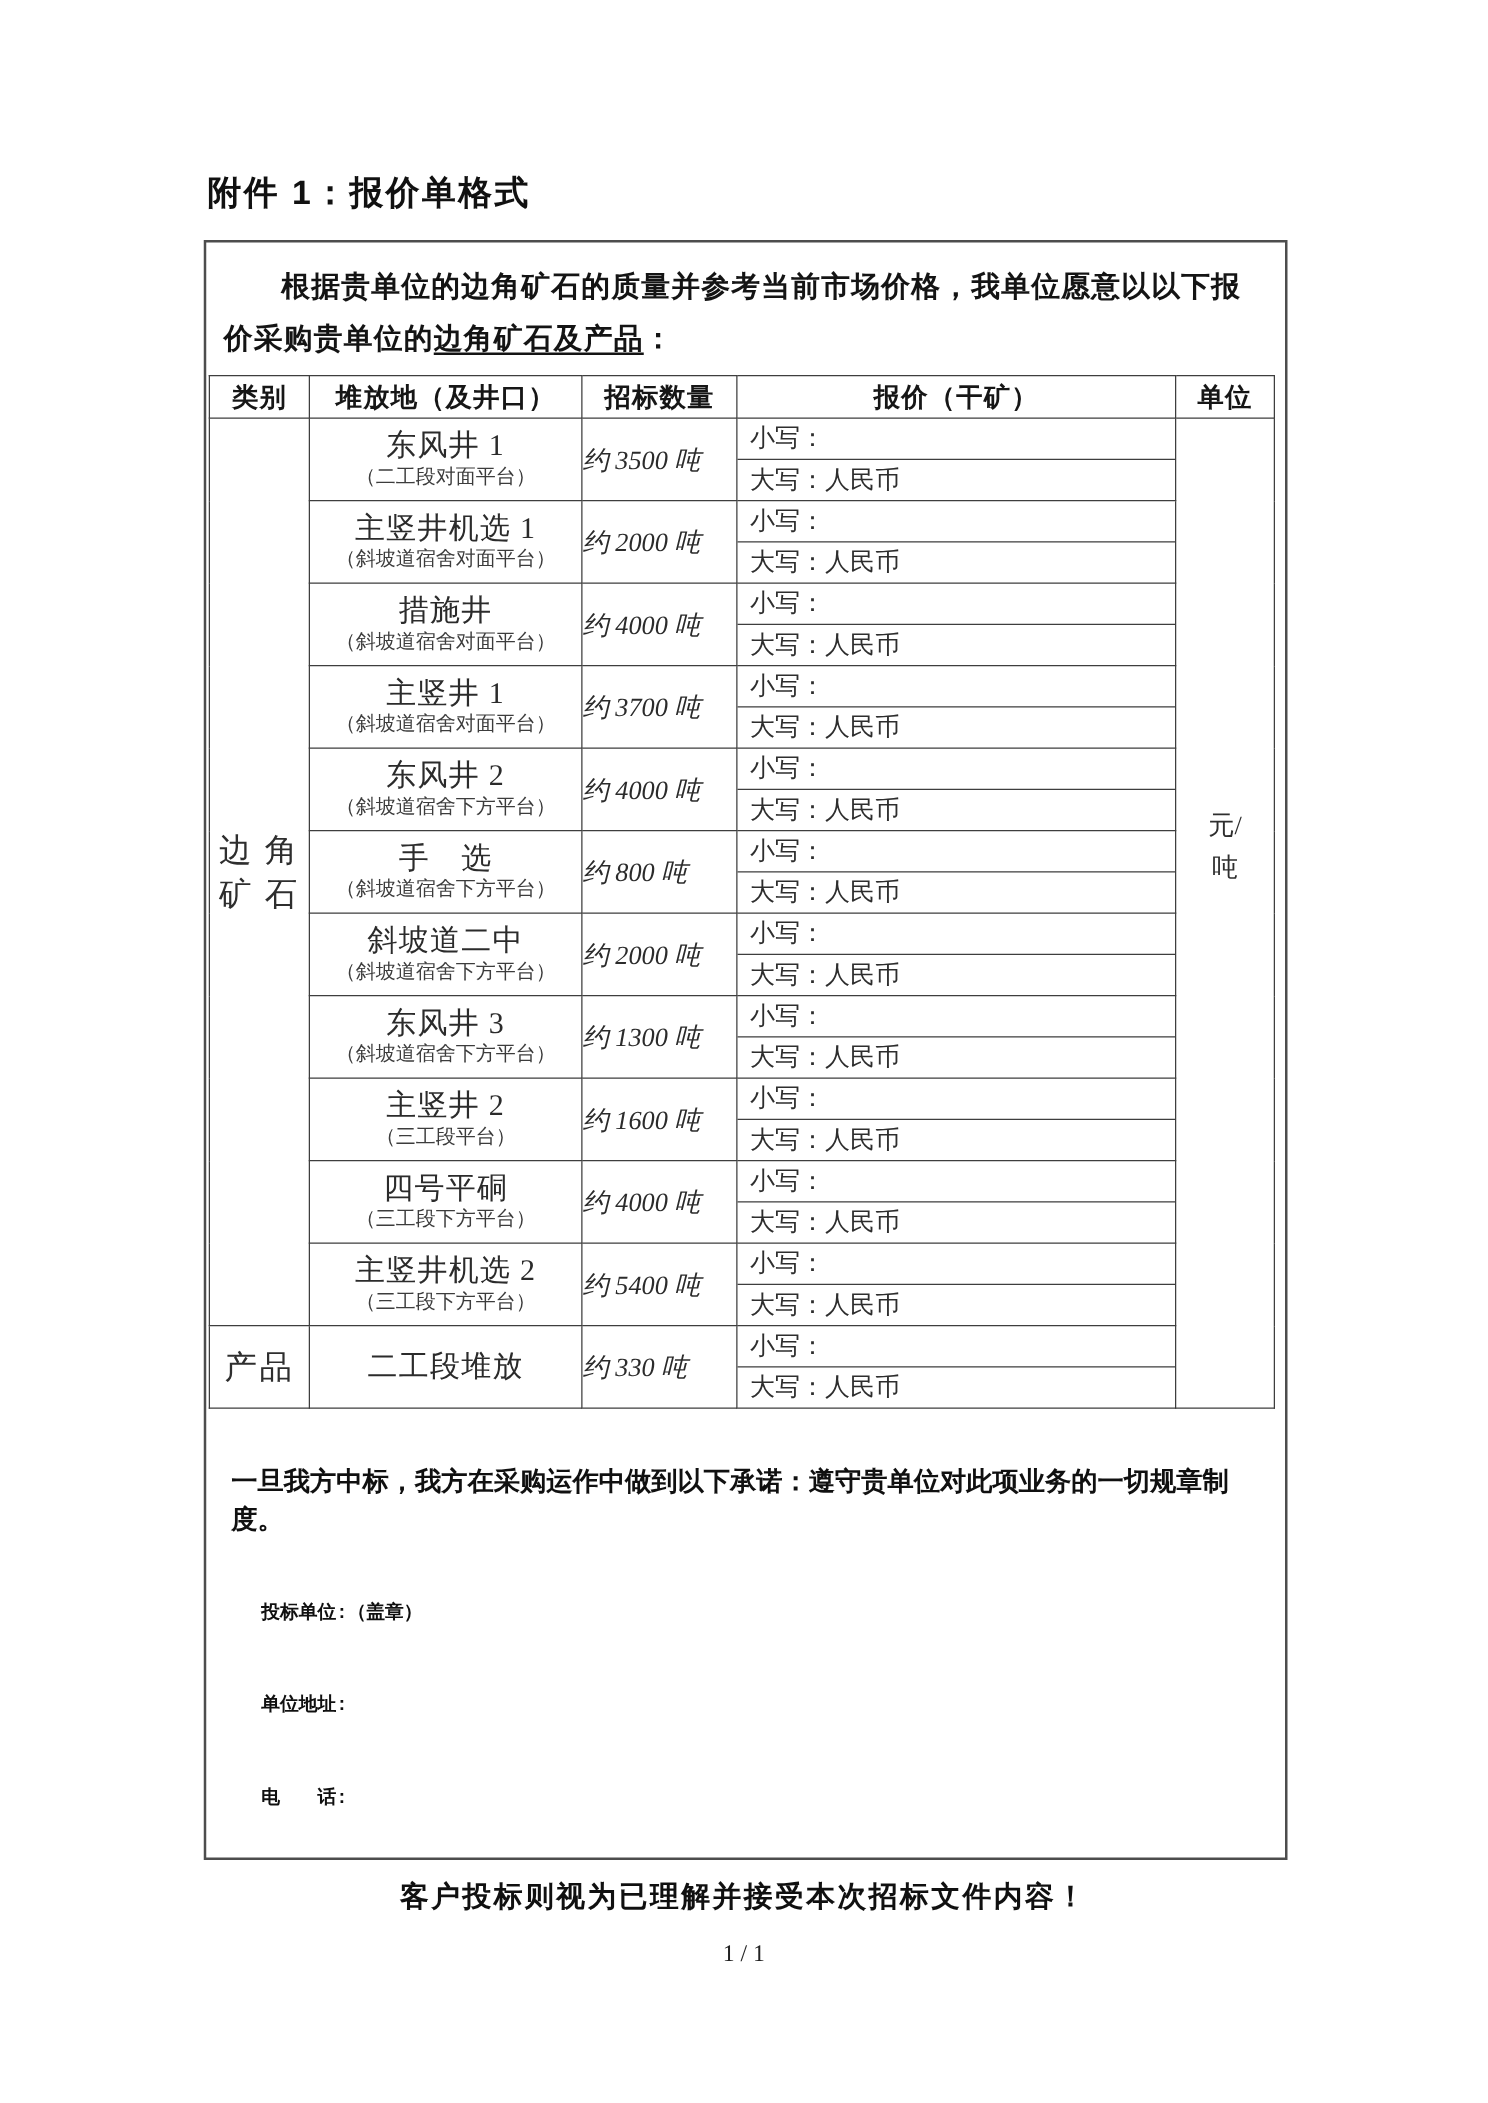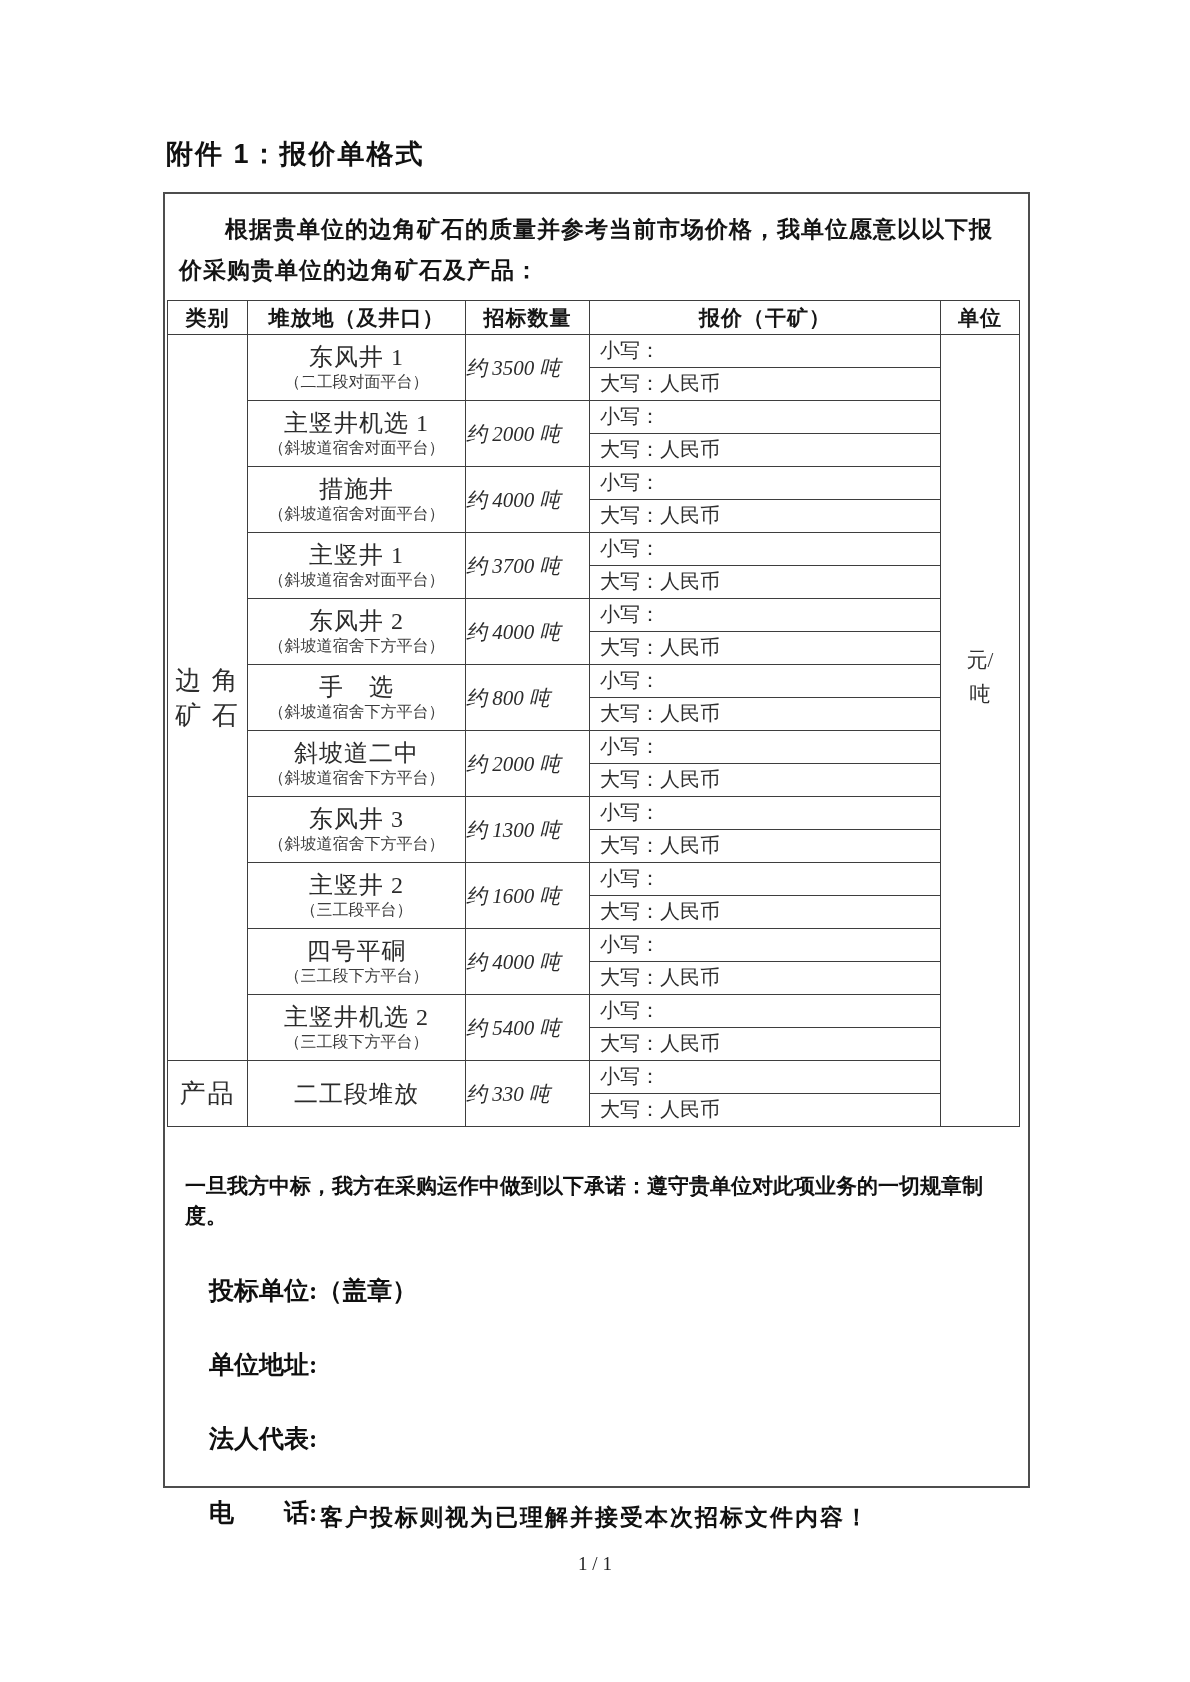--- a/index.html
+++ b/index.html
@@ -19,21 +19,21 @@
   .doc-box {
     position: absolute; left: 163px; top: 192px;
     width: 867px; height: 1296px;
     border: 2px solid #4d4d4d; background: #fff;
   }
   .intro {
     margin: 15px 12px 0 14px;
     font-size: 23px; font-weight: bold; color: #141414;
     line-height: 41px; text-indent: 2em; letter-spacing: 1px;
   }
-  .intro .u { text-underline-offset: 4px; }
+  .intro .u { text-decoration: underline; text-underline-offset: 4px; }
   table.quote-table {
     border-collapse: collapse; table-layout: fixed;
     margin: 9px 0 0 2px; width: 852px;
   }
   table.quote-table th, table.quote-table td {
     border: 1.5px solid #3e3e3e; vertical-align: middle;
   }
   th.hdr {
     height: 34px; font-size: 21px; font-weight: bold;
     text-align: center; color: #161616; letter-spacing: 1px;
@@ -57,22 +57,22 @@
     text-align: center; font-size: 21px; color: #2e2e2e;
     white-space: pre-line; line-height: 34px; padding-bottom: 108px;
   }
   .commitment {
     margin: 44px 8px 0 20px;
     font-family: "Liberation Sans", "DejaVu Sans", sans-serif;
     font-size: 21px; font-weight: bold; color: #101010; line-height: 30px;
   }
   .sig-line {
     margin: 46px 0 0 44px;
-    font-family: Liberation Serif, serif;
-    font-size: 25px; font-weight: bold; color: #101010; line-height: 28px;
+    font-family: Liberation Mono, monospace;
+    font-size: 15px; font-weight: bold; color: #101010; line-height: 28px;
   }
   .notice {
     position: absolute; left: 0; top: 1502px; width: 100%;
     text-align: center;
     font-family: "Liberation Sans", "DejaVu Sans", sans-serif;
     font-size: 23px; font-weight: bold; color: #101010; letter-spacing: 2px;
   }
   .page-num {
     position: absolute; left: 0; top: 1553px; width: 100%;
     text-align: center; font-size: 19px; color: #222;
@@ -250,18 +250,17 @@
         <div class="price-top">小写：</div>
         <div class="price-bottom">大写：人民币</div>
       </td>
     </tr>
   </tbody>
     </table>
 
   <p class="commitment">一旦我方中标，我方在采购运作中做到以下承诺：遵守贵单位对此项业务的一切规章制度。</p>
   <p class="sig-line">投标单位:（盖章）</p>
   <p class="sig-line">单位地址:</p>
-  <p class="sig-line">法人代表:</p>
   <p class="sig-line">电　　话:</p>
 </div>
 
 <div class="notice">客户投标则视为已理解并接受本次招标文件内容！</div>
 <div class="page-num">1 / 1</div>
 
 </body></html>

